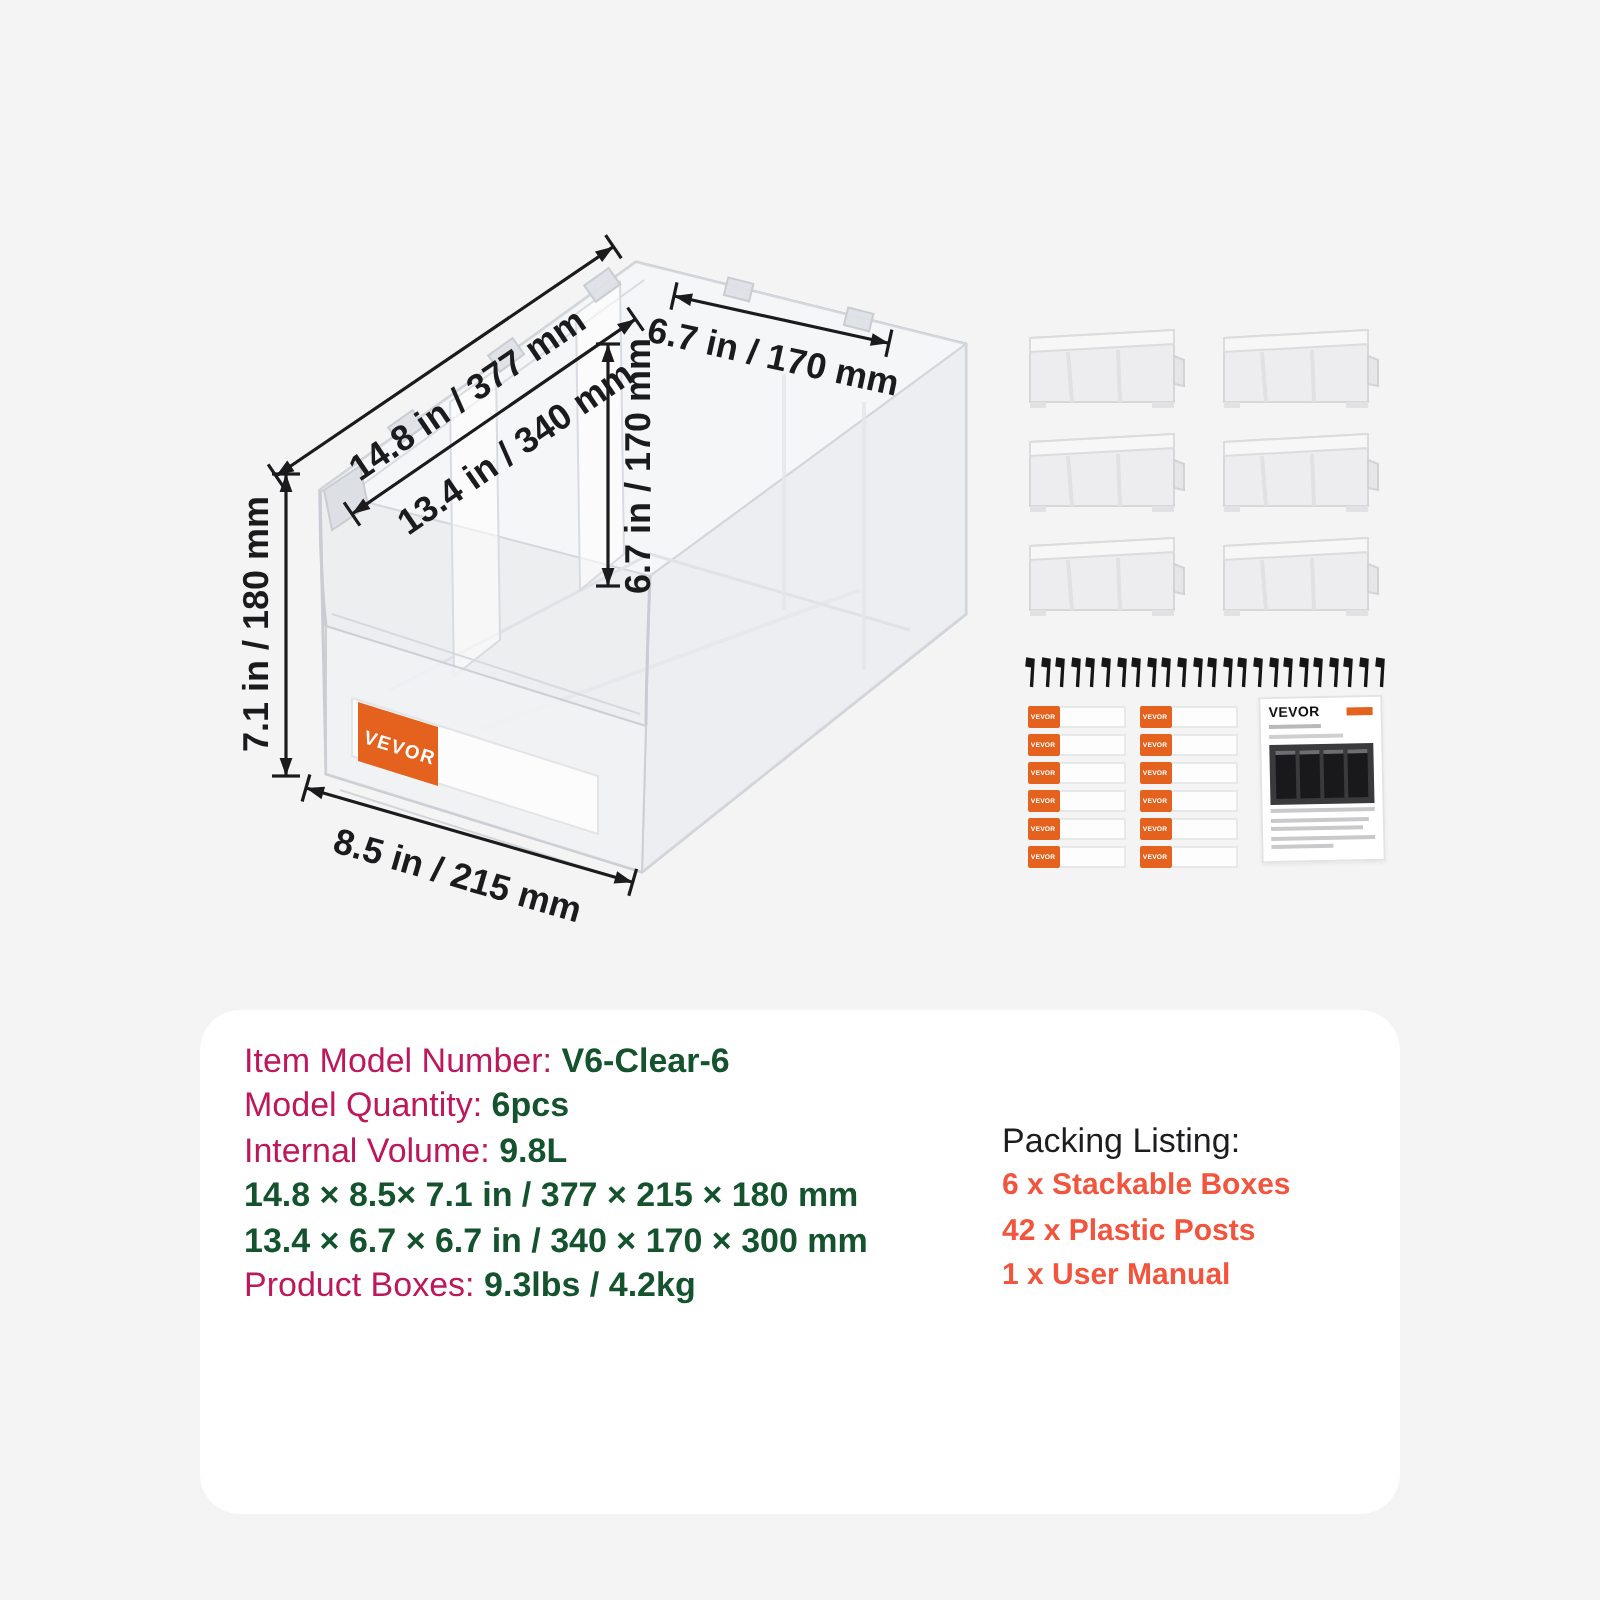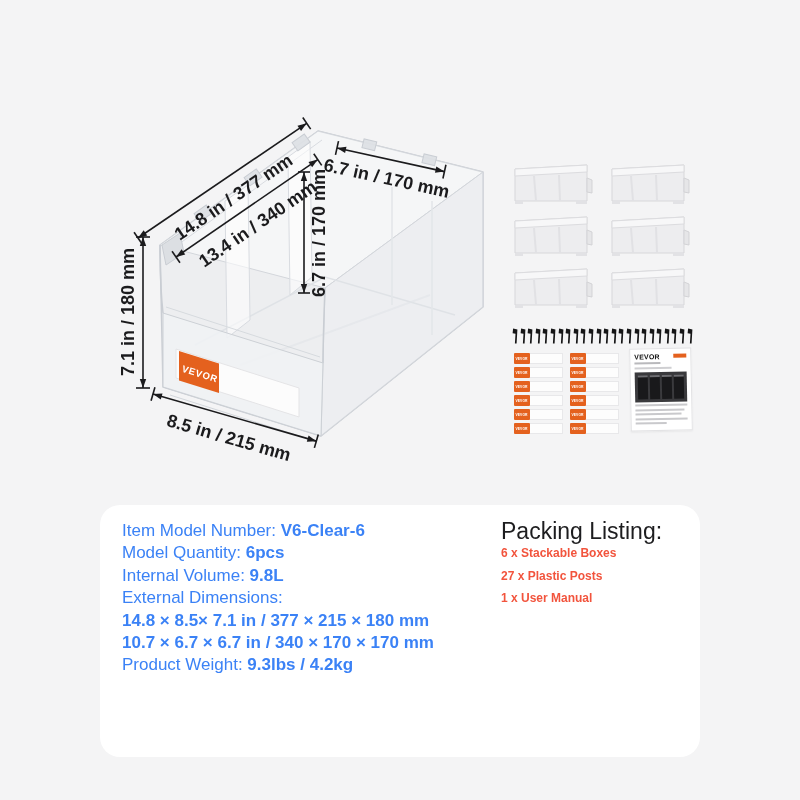--- a/index.html
+++ b/index.html
@@ -43,24 +43,24 @@
   .m-img span{flex:1;background:#19191b;border-top:2px solid #6e6e72;margin:1px;}
   .m-line{height:2px;background:#c9c9cc;margin-top:2.6px;}
   .m-line.w1{width:100%}.m-line.w2{width:95%}.m-line.w3{width:88%}.m-line.w4{width:60%}
 
   
   .spec-panel{position:absolute;left:100px;top:505px;width:600px;height:252px;
     background:#ffffff;border-radius:20px;box-sizing:border-box;}
   .spec-left{position:absolute;left:22px;top:15px;width:380px;}
   .spec-right{position:absolute;left:401px;top:15px;width:185px;}
   .spec-line{font-size:17px;line-height:22.4px;color:#1d1d1f;white-space:nowrap;}
-  .spec-line .k{color:#3b82f6;font-weight:400;}
-  .spec-line .v{color:#3b82f6;font-weight:700;}
-  .packing-header{font-size:23px;line-height:22.4px;color:#1d1d1f;}
-  .packing-item{font-size:12px;line-height:22.4px;color:#f2543d;font-weight:700;white-space:nowrap;}
+  .spec-line .k{color:#be185d;font-weight:400;}
+  .spec-line .v{color:#14532d;font-weight:700;}
+  .packing-header{font-size:17px;line-height:22.4px;color:#1d1d1f;margin-top:40px;}
+  .packing-item{font-size:15px;line-height:22.4px;color:#f2543d;font-weight:700;white-space:nowrap;}
 </style>
 </head>
 <body>
 
 <div class="stage">
 
   <svg class="diagram" viewBox="0 0 520 470">
     <g>
 
       <polygon points="160,240 318,126 483,167 483,302 321,431 163,382" fill="rgba(228,231,235,0.45)" stroke="#c9cdd3" stroke-width="1.5" stroke-linejoin="round"></polygon>
@@ -379,26 +379,25 @@
     <div class="m-line w3"></div>
     <div class="m-line w1"></div>
     <div class="m-line w4"></div>
   </div>
 
   <div class="spec-panel">
     <div class="spec-left">
       <div class="spec-line"><span class="k">Item Model Number: </span><span class="v">V6-Clear-6</span></div>
       <div class="spec-line"><span class="k">Model Quantity: </span><span class="v">6pcs</span></div>
       <div class="spec-line"><span class="k">Internal Volume: </span><span class="v">9.8L</span></div>
-      <div class="spec-line"><span class="k">External Dimensions:</span><span class="v"></span></div>
       <div class="spec-line"><span class="k"></span><span class="v">14.8 × 8.5× 7.1 in / 377 × 215 × 180 mm</span></div>
-      <div class="spec-line"><span class="k"></span><span class="v">10.7 × 6.7 × 6.7 in / 340 × 170 × 170 mm</span></div>
-      <div class="spec-line"><span class="k">Product Weight: </span><span class="v">9.3lbs / 4.2kg</span></div>
+      <div class="spec-line"><span class="k"></span><span class="v">13.4 × 6.7 × 6.7 in / 340 × 170 × 300 mm</span></div>
+      <div class="spec-line"><span class="k">Product Boxes: </span><span class="v">9.3lbs / 4.2kg</span></div>
     </div>
     <div class="spec-right">
       <div class="packing-header">Packing Listing:</div>
       <div class="packing-item">6 x Stackable Boxes</div>
-      <div class="packing-item">27 x Plastic Posts</div>
+      <div class="packing-item">42 x Plastic Posts</div>
       <div class="packing-item">1 x User Manual</div>
     </div>
   </div>
 
 </div>
 
 </body></html>

